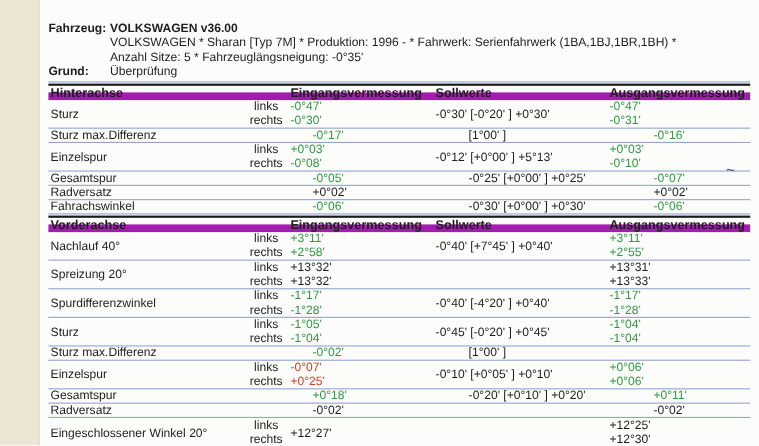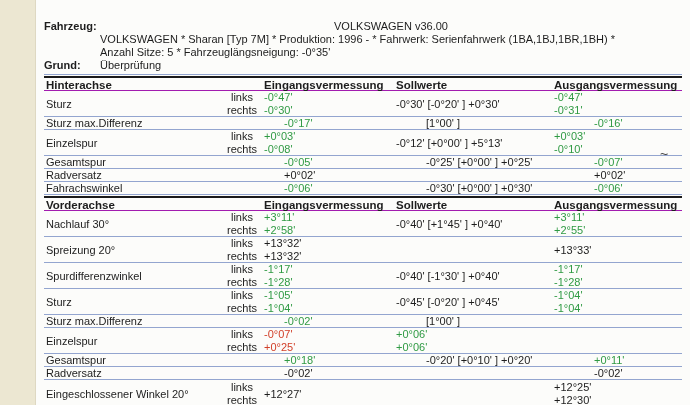--- a/index.html
+++ b/index.html
@@ -14,36 +14,36 @@
     font-size:11px;color:var(--ink);position:relative;
   }
   .paper-edge{
     position:absolute;left:0;top:0;width:36px;height:405px;
     background:var(--edge);border-right:1px solid #ded8c2;
   }
   .doc{position:absolute;left:44px;top:20px;width:638px;}
   
   .hdr-grid{display:grid;grid-template-columns:56px 1fr;line-height:13px;}
   .hdr-label{font-weight:bold;}
-  .bold{font-weight:normal;text-align:center;}
+  .bold{font-weight:bold;}
   .hdr-rule{height:1px;background:var(--rule);margin-top:2px;}
   
   .row{
     display:grid;
     grid-template-columns:178px 40px 132px 158px 130px;
     align-items:center;
     border-bottom:1px solid var(--rule);
   }
   .row.single{height:13px;line-height:12px;gap:10px;}
   .row.double{height:26px;line-height:13px;}
   .row.double:last-child{height:29px;}
   .row.head{
     height:15px;line-height:14px;
     border-top:2px solid var(--heavy);
-    border-bottom:1px solid #a21caf;
+    border-bottom:7px solid #a21caf;
     font-weight:bold;margin-top:1px;
     font-size:11.5px;
   }
   .c{padding:0 2px;}
   .c.side{text-align:center;}
   .c.val,.c.soll{text-align:left;}
   .v-ok{color:var(--ok);}
   .v-bad{color:var(--bad);}
   .c.soll b{font-weight:normal;margin-top:28px;}
   .tilde{
@@ -153,61 +153,62 @@
         </div>
       </div>
       <div class="row head">
         <div class="c">Vorderachse</div>
         <div class="c"></div>
         <div class="c val">Eingangsvermessung</div>
         <div class="c val">Sollwerte</div>
         <div class="c val">Ausgangsvermessung</div>
       </div>
       <div class="row double">
-        <div class="c">Nachlauf 30°</div>
+        <div class="c">Nachlauf 40°</div>
         <div class="c side">
           <div>links</div>
           <div>rechts</div>
         </div>
         <div class="c val">
           <div class="v-ok">+3°11'</div>
           <div class="v-ok">+2°58'</div>
         </div>
-        <div class="c soll"><span>-0°40' </span><b>[+1°45' ]</b><span> +0°40'</span></div>
+        <div class="c soll"><span>-0°40' </span><b>[+7°45' ]</b><span> +0°40'</span></div>
         <div class="c val">
           <div class="v-ok">+3°11'</div>
           <div class="v-ok">+2°55'</div>
         </div>
       </div>
       <div class="row double">
         <div class="c">Spreizung 20°</div>
         <div class="c side">
           <div>links</div>
           <div>rechts</div>
         </div>
         <div class="c val">
           <div>+13°32'</div>
           <div>+13°32'</div>
         </div>
         <div class="c soll"></div>
         <div class="c val">
+          <div>+13°31'</div>
           <div>+13°33'</div>
         </div>
       </div>
       <div class="row double">
         <div class="c">Spurdifferenzwinkel</div>
         <div class="c side">
           <div>links</div>
           <div>rechts</div>
         </div>
         <div class="c val">
           <div class="v-ok">-1°17'</div>
           <div class="v-ok">-1°28'</div>
         </div>
-        <div class="c soll"><span>-0°40' </span><b>[-1°30' ]</b><span> +0°40'</span></div>
+        <div class="c soll"><span>-0°40' </span><b>[-4°20' ]</b><span> +0°40'</span></div>
         <div class="c val">
           <div class="v-ok">-1°17'</div>
           <div class="v-ok">-1°28'</div>
         </div>
       </div>
       <div class="row double">
         <div class="c">Sturz</div>
         <div class="c side">
           <div>links</div>
           <div>rechts</div>
@@ -233,20 +234,21 @@
       <div class="row double">
         <div class="c">Einzelspur</div>
         <div class="c side">
           <div>links</div>
           <div>rechts</div>
         </div>
         <div class="c val">
           <div class="v-bad">-0°07'</div>
           <div class="v-bad">+0°25'</div>
         </div>
+        <div class="c soll"><span>-0°10' </span><b>[+0°05' ]</b><span> +0°10'</span></div>
         <div class="c val">
           <div class="v-ok">+0°06'</div>
           <div class="v-ok">+0°06'</div>
         </div>
       </div>
       <div class="row single">
         <div class="c">Gesamtspur</div>
         <div class="c side"></div>
         <div class="c val">
           <div class="v-ok">+0°18'</div>

